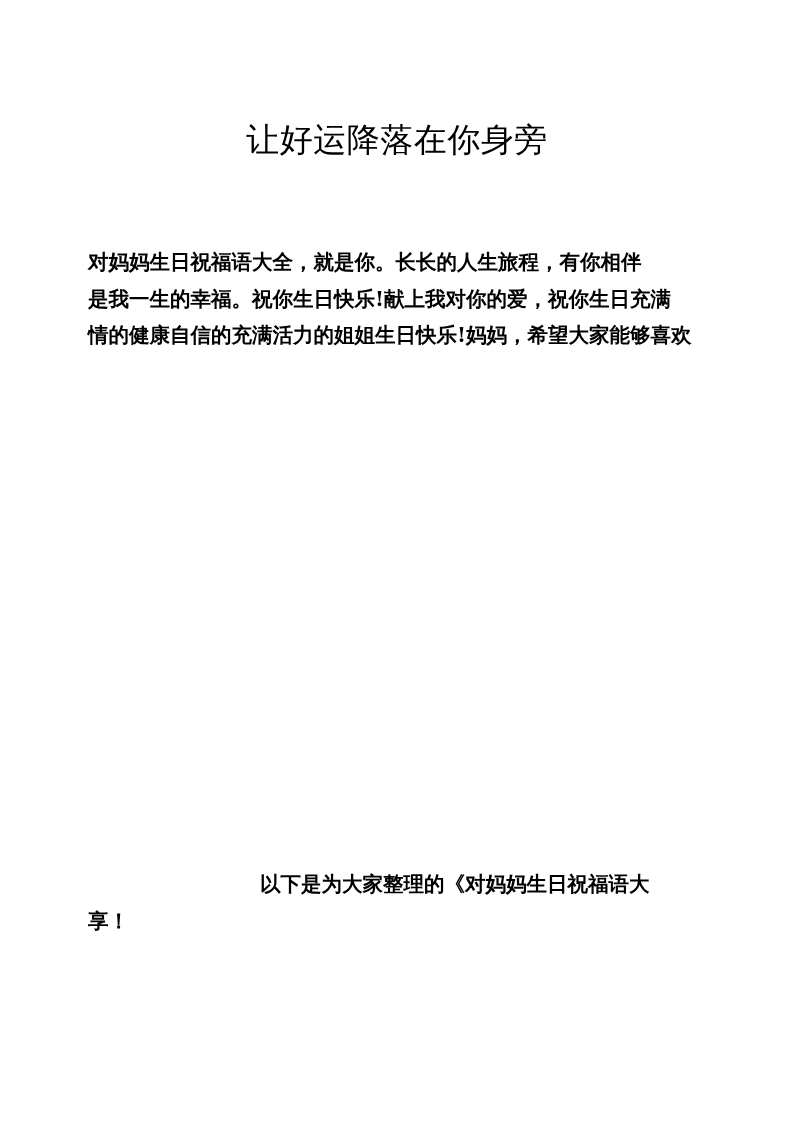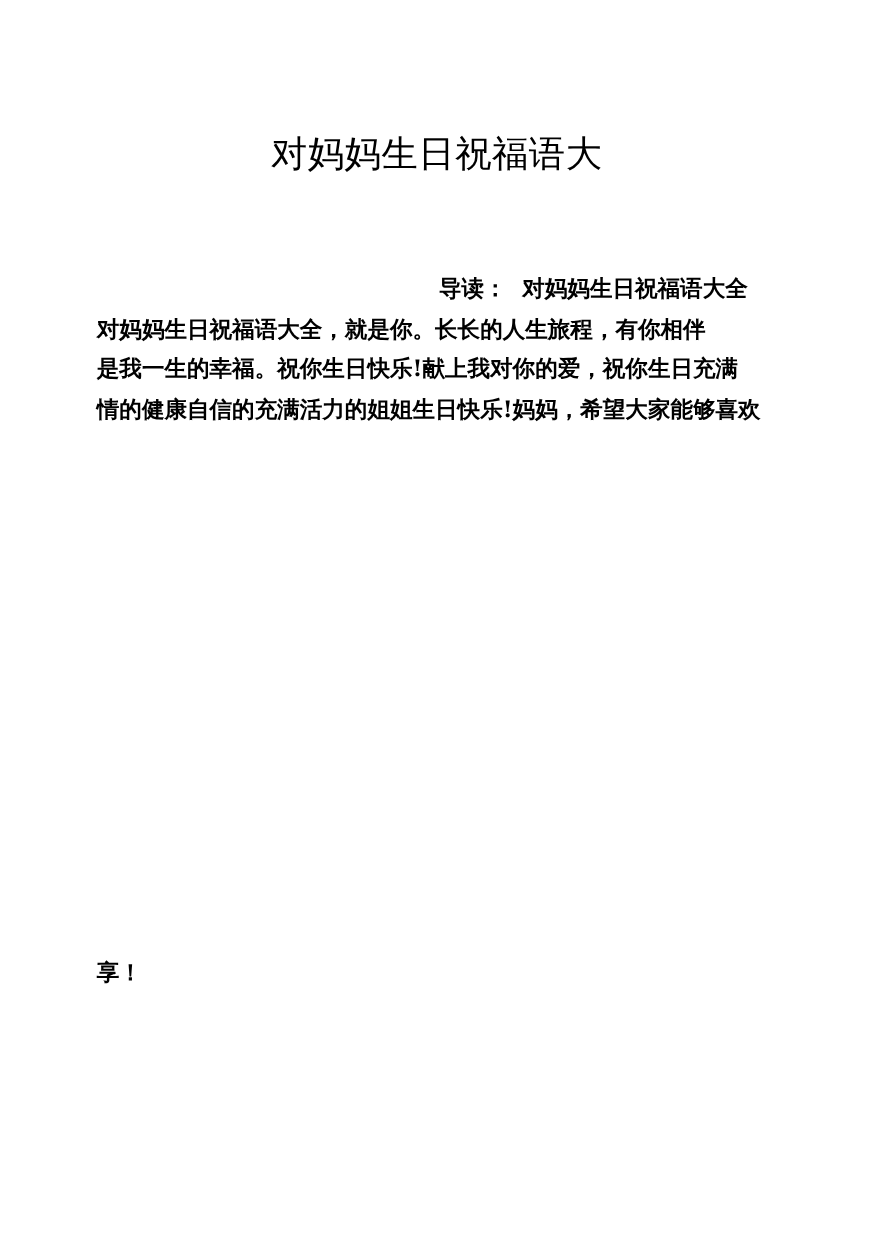--- a/index.html
+++ b/index.html
@@ -72,26 +72,26 @@
   }
   .indent-closing {
     text-indent: 172px;
   }
 </style>
 </head>
 <body>
 
 <div class="page">
 
-  <h1 class="doc-title">对妈妈生日祝福语大</h1>
+  <h1 class="doc-title">让好运降落在你身旁</h1>
 
   <div class="body-block lead-block">
-    <div class="text-line indent-lead">导读：  对妈妈生日祝福语大全</div>
     <div class="text-line">对妈妈生日祝福语大全，就是你。长长的人生旅程，有你相伴</div>
     <div class="text-line">是我一生的幸福。祝你生日快乐!献上我对你的爱，祝你生日充满</div>
     <div class="text-line">情的健康自信的充满活力的姐姐生日快乐!妈妈，希望大家能够喜欢</div>
   </div>
 
   <div class="body-block closing-block">
+    <div class="text-line indent-closing">以下是为大家整理的《对妈妈生日祝福语大</div>
     <div class="text-line">享！</div>
   </div>
 
 </div>
 
 </body></html>

